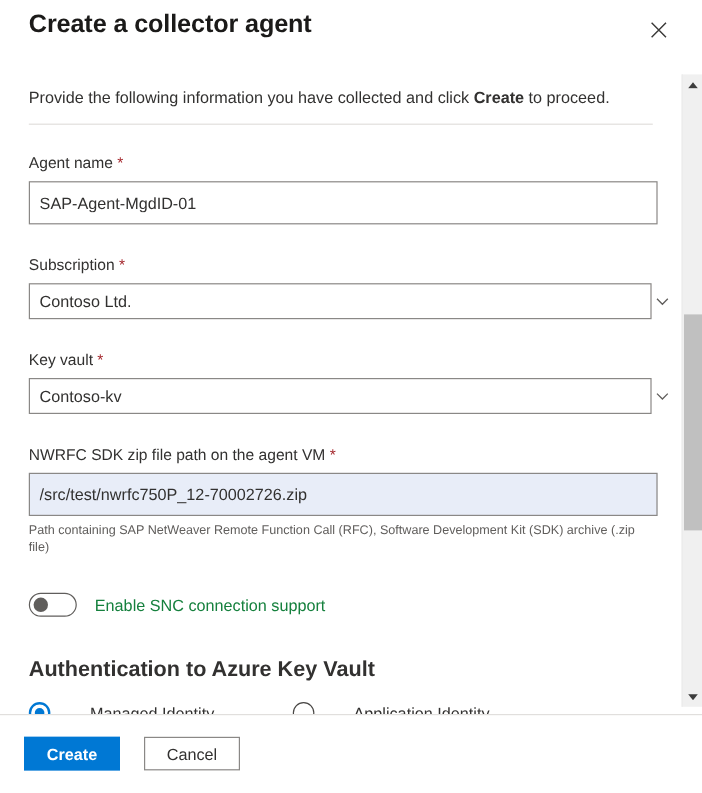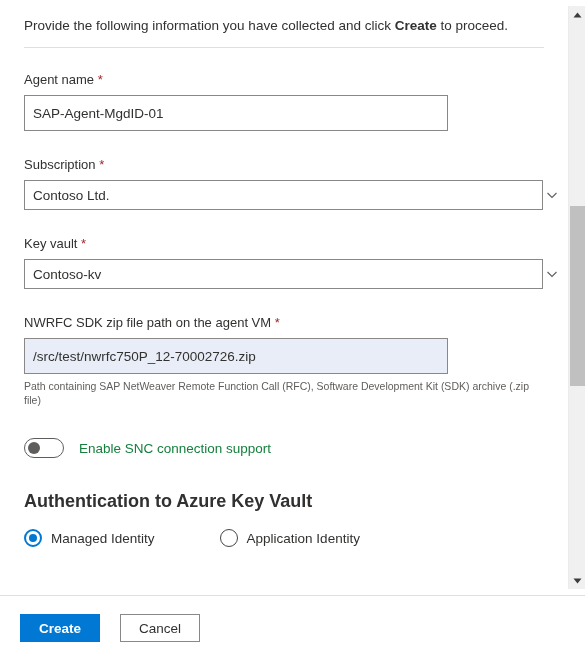--- a/index.html
+++ b/index.html
@@ -98,21 +98,21 @@
     color: #323130;
     margin-bottom: 7px;
   }
   .req {
     color: #a4262c;
     font-size: 13px;
   }
 
   .text-input {
     box-sizing: border-box;
-    width: 424px;
+    width: 524px;
     height: 30px;
     border: 1px solid #8a8886;
     background: #ffffff;
     font-family: "Liberation Sans", sans-serif;
     font-size: 13.5px;
     color: #323130;
     padding: 17px 8px;
     outline: none;
     border-radius: 0;
   }
@@ -200,20 +200,21 @@
   }
   .radio-row {
     margin: 17px 24px 0 24px;
     display: flex;
     align-items: center;
   }
   .radio-opt {
     display: flex;
     align-items: center;
     cursor: pointer;
+    gap: 24px;
   }
   .radio-opt + .radio-opt { margin-left: 28px; padding-left: 37px; }
   .radio {
     width: 18px;
     height: 18px;
     border-radius: 50%;
     box-sizing: border-box;
     border: 1.5px solid #484644;
     background: #ffffff;
     position: relative;
@@ -305,20 +306,28 @@
     background: #ffffff;
     color: #323130;
     border: 1px solid #8a8886;
   }
 </style>
 </head>
 <body>
 
 <div class="panel">
 
+  <div class="header">
+    <div class="title">Create a collector agent</div>
+    <button class="close-btn" aria-label="Close">
+      <svg width="14" height="14" viewBox="0 0 14 14" aria-hidden="true">
+        <path d="M1 1 L13 13 M13 1 L1 13" stroke="#3b3a39" stroke-width="1.2" fill="none"></path>
+      </svg>
+    </button>
+  </div>
 
   <div class="body-wrap">
     <div class="content">
 
       <div class="intro">
         <span>Provide the following information you have collected and click </span><b>Create</b><span> to proceed.</span>
       </div>
 
       <div class="divider"></div>
 

